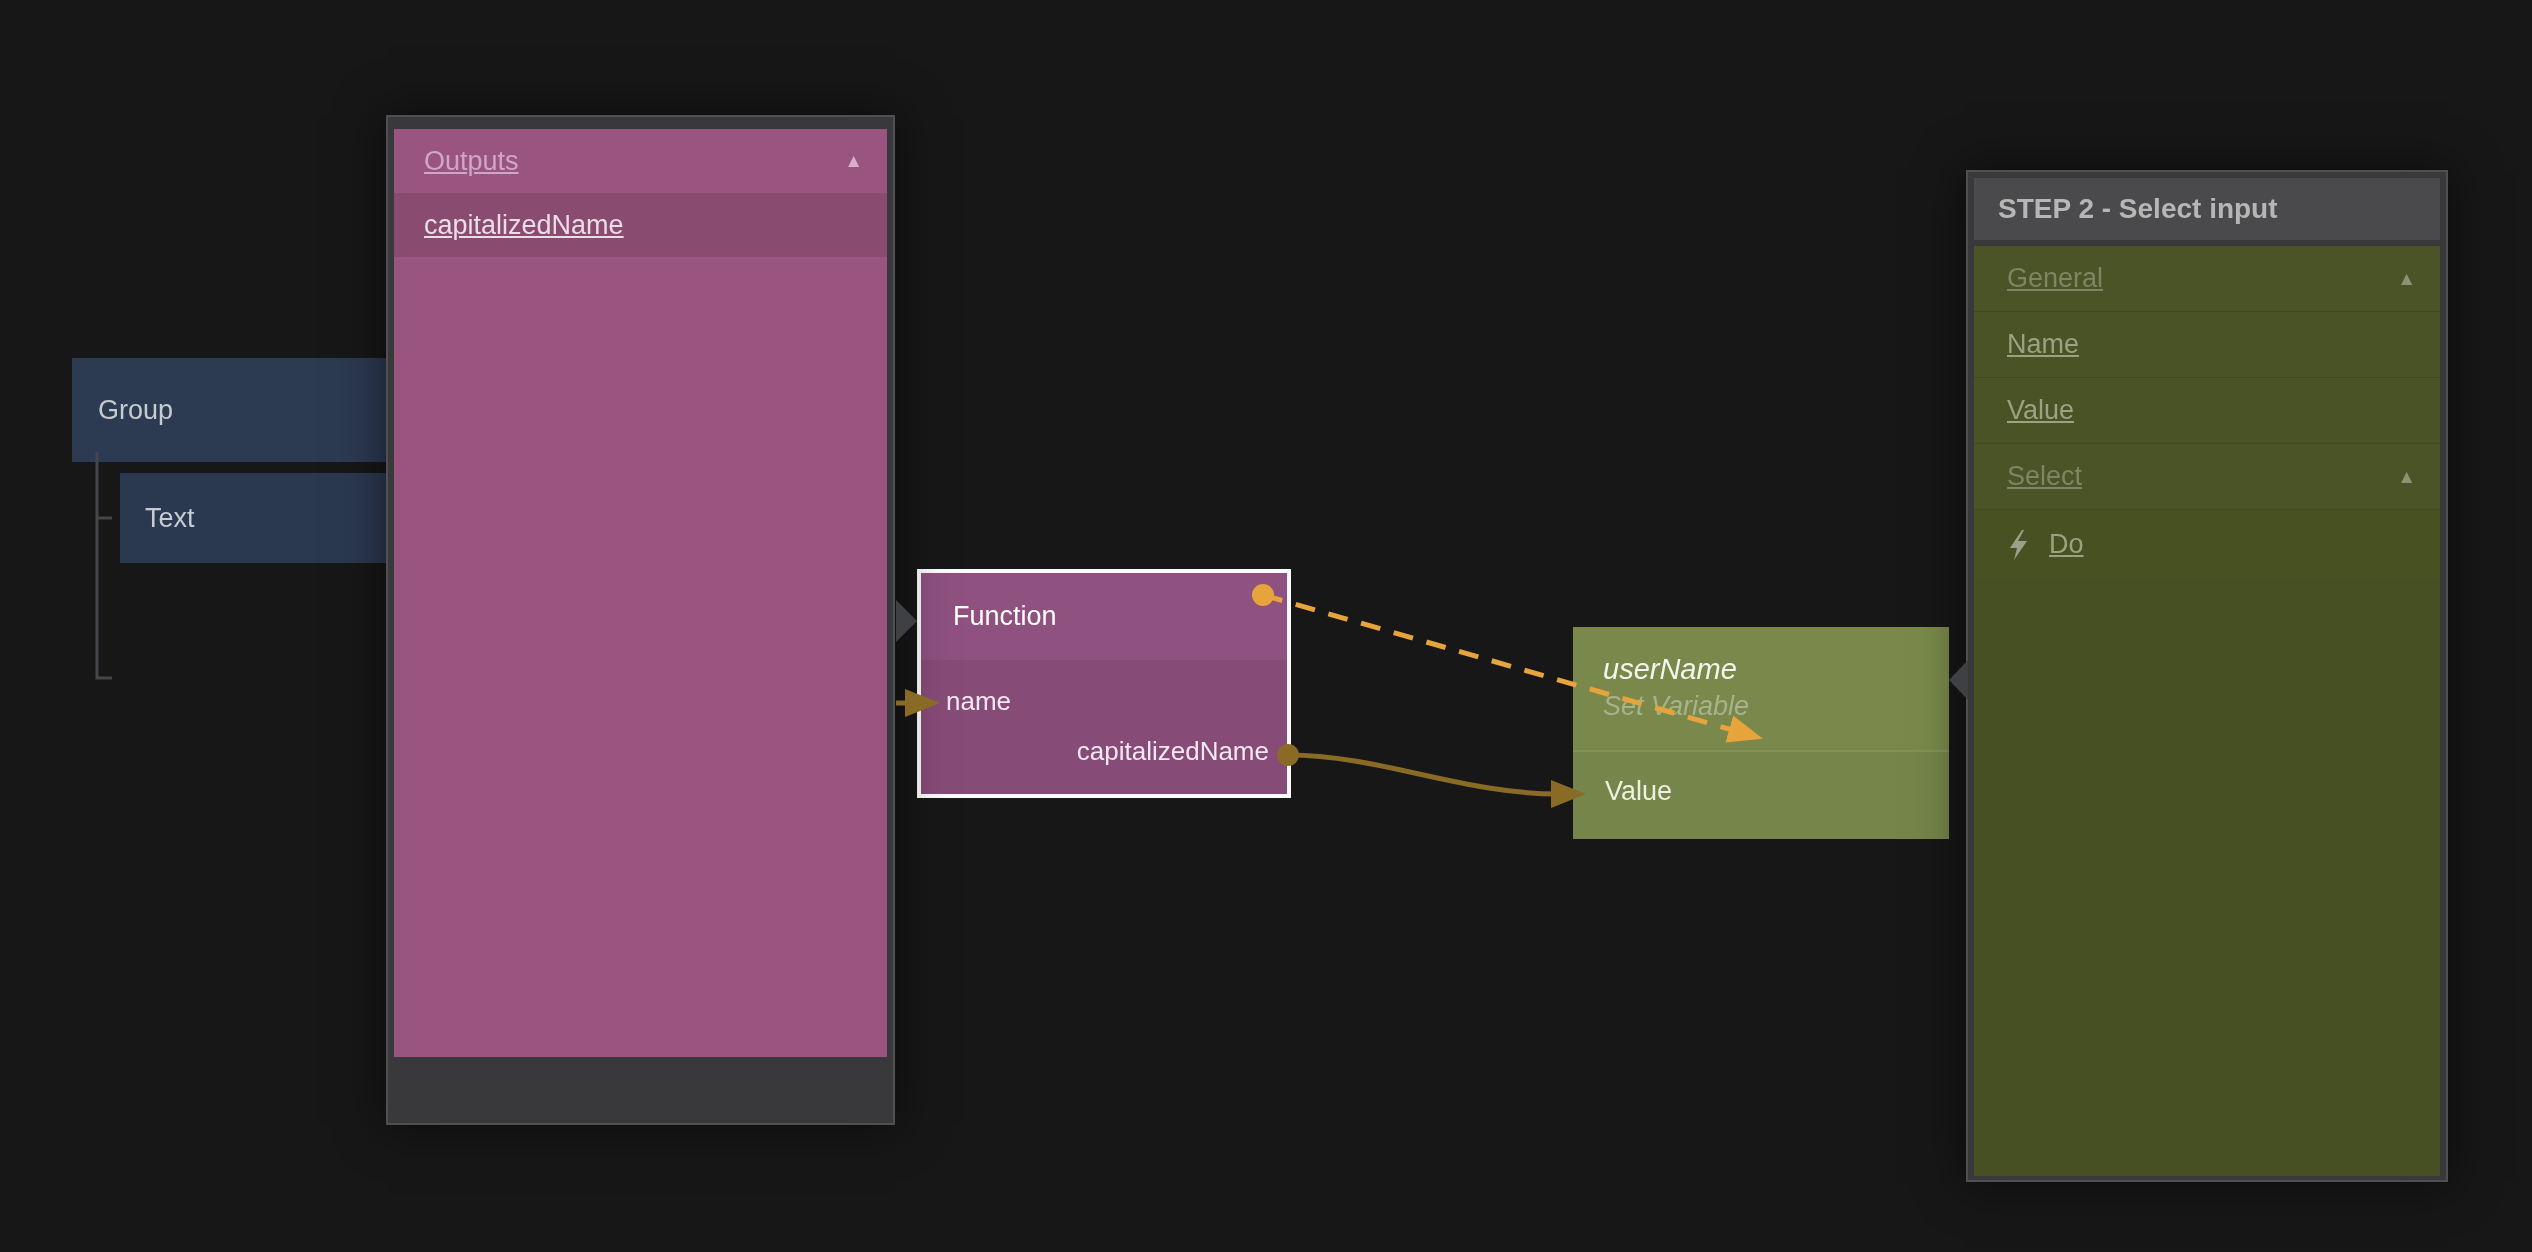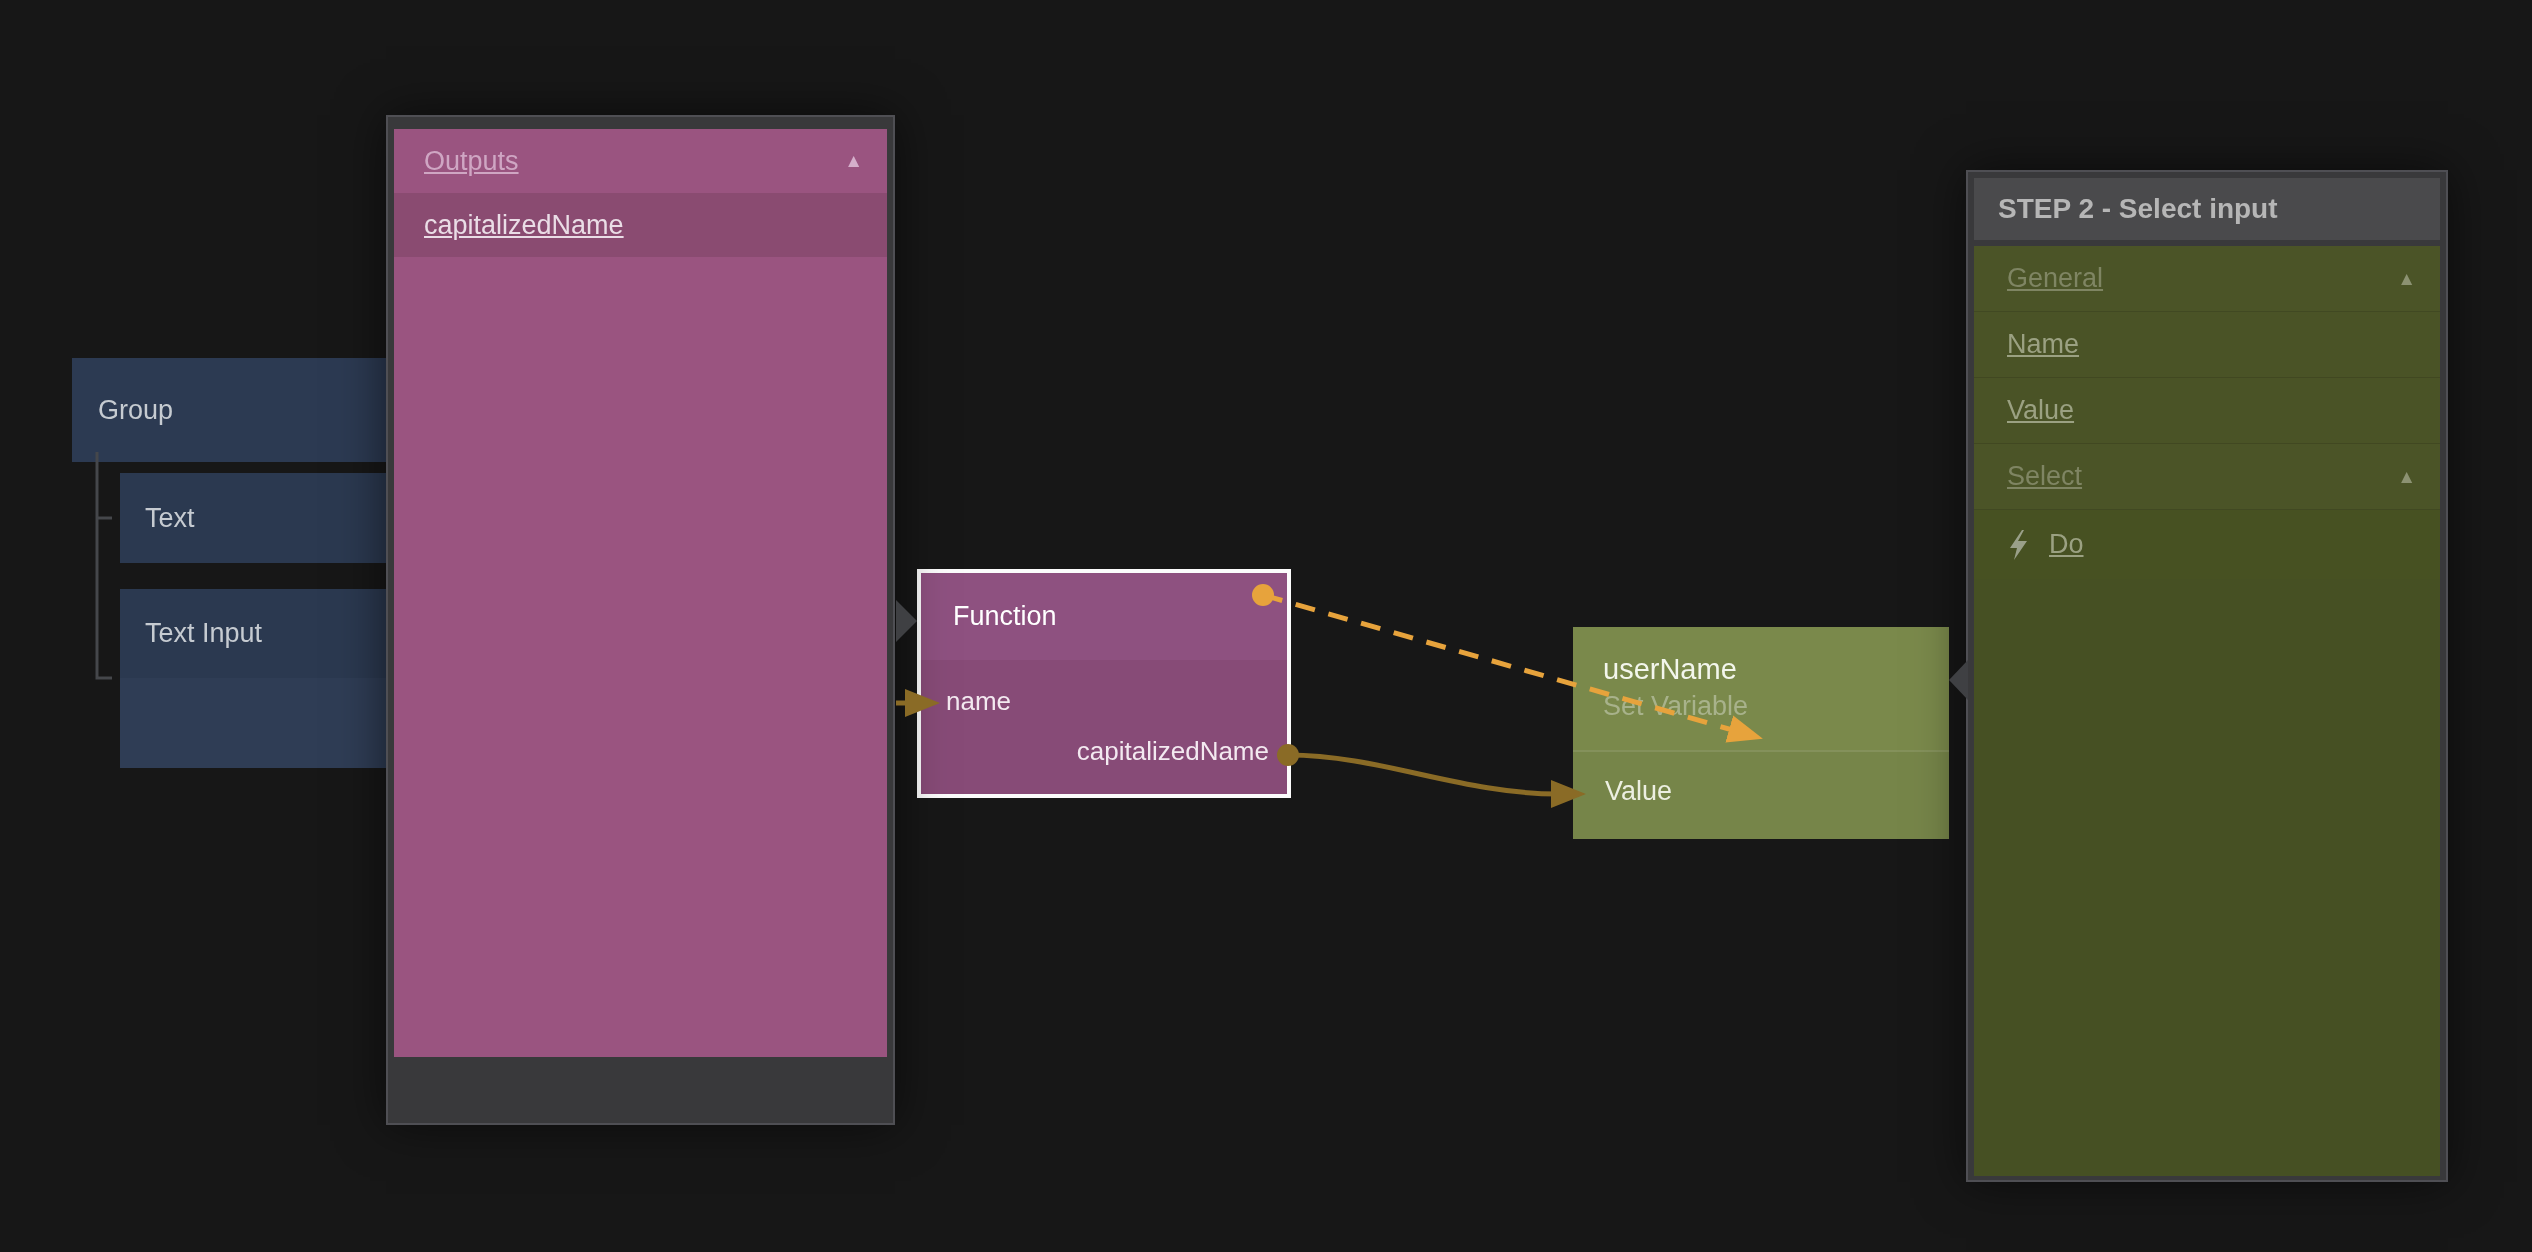--- a/index.html
+++ b/index.html
@@ -59,43 +59,37 @@
 
   
   #fn-node{left:917px;top:569px;width:374px;height:229px;border:4px solid #fcfcfc;background:var(--fn-body);z-index:3;}
   #fn-node .fn-header{height:87px;background:var(--fn-hdr);display:flex;align-items:center;
     padding-left:32px;color:#ffffff;font-size:27px;}
   #fn-node .fn-input{position:absolute;left:25px;top:113px;color:#f3e9f0;font-size:26px;}
   #fn-node .fn-output{position:absolute;right:18px;top:163px;color:#f3e9f0;font-size:26px;}
 
   
   #var-node{left:1573px;top:627px;width:376px;height:210px;background:var(--green-node);z-index:3;}
-  #var-node .var-top{position:absolute;left:0;top:0;width:100%;height:123px;}
+  #var-node .var-top{position:absolute;left:0;top:0;width:100%;height:123px;font-style:italic;}
   #var-node .var-title{position:absolute;left:30px;top:26px;color:#f3f6ec;font-size:29px;}
   #var-node .var-subtitle{position:absolute;left:30px;top:64px;color:#a8b28b;font-size:27px;}
   #var-node .var-bottom{position:absolute;left:0;top:123px;width:100%;height:87px;background:var(--green-node-low);
     border-top:2px solid rgba(255,255,255,.10);}
   #var-node .var-input{position:absolute;left:32px;top:24px;color:#ecefe1;font-size:27px;}
 </style>
 </head>
 <body>
 
 <div id="canvas">
 
   <div class="abs tree-node node-group">
     <span>Group</span>
   </div>
   <div class="abs tree-node node-text">
     <span>Text</span>
-  </div>
-  <div class="abs node-textinput">
-    <div class="label-row">
-      <span>Text Input</span>
-    </div>
-    <div class="content-area"></div>
   </div>
 
   <svg class="layer" id="tree-layer">
     <path d="M97,452 V678 H112" fill="none" stroke="#45474b" stroke-width="3"></path>
     <path d="M97,518 H112" fill="none" stroke="#45474b" stroke-width="3"></path>
   </svg>
 
   <div class="abs" id="fn-node">
     <div class="fn-header">
       <span>Function</span>

